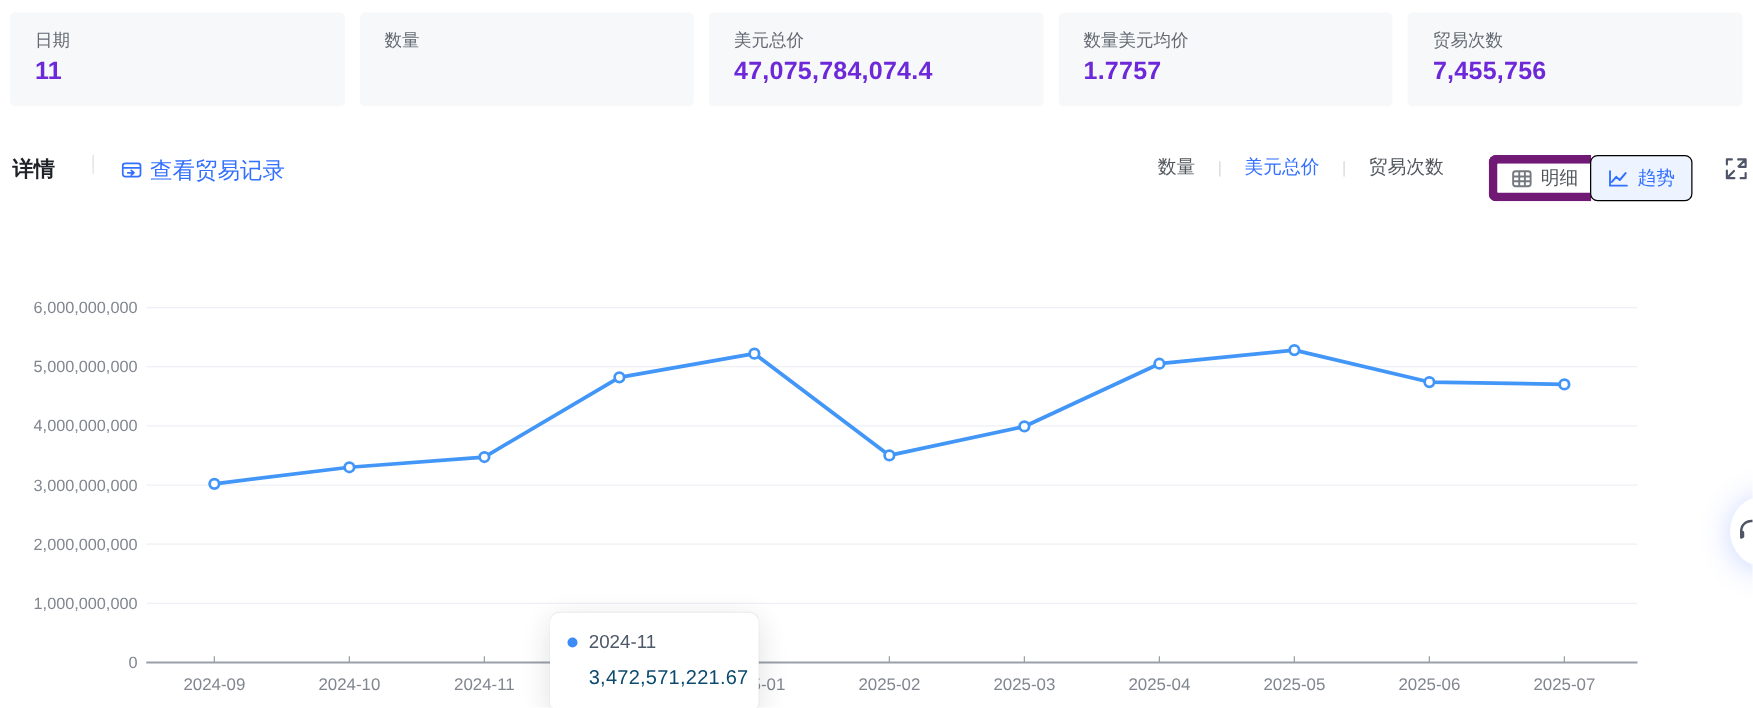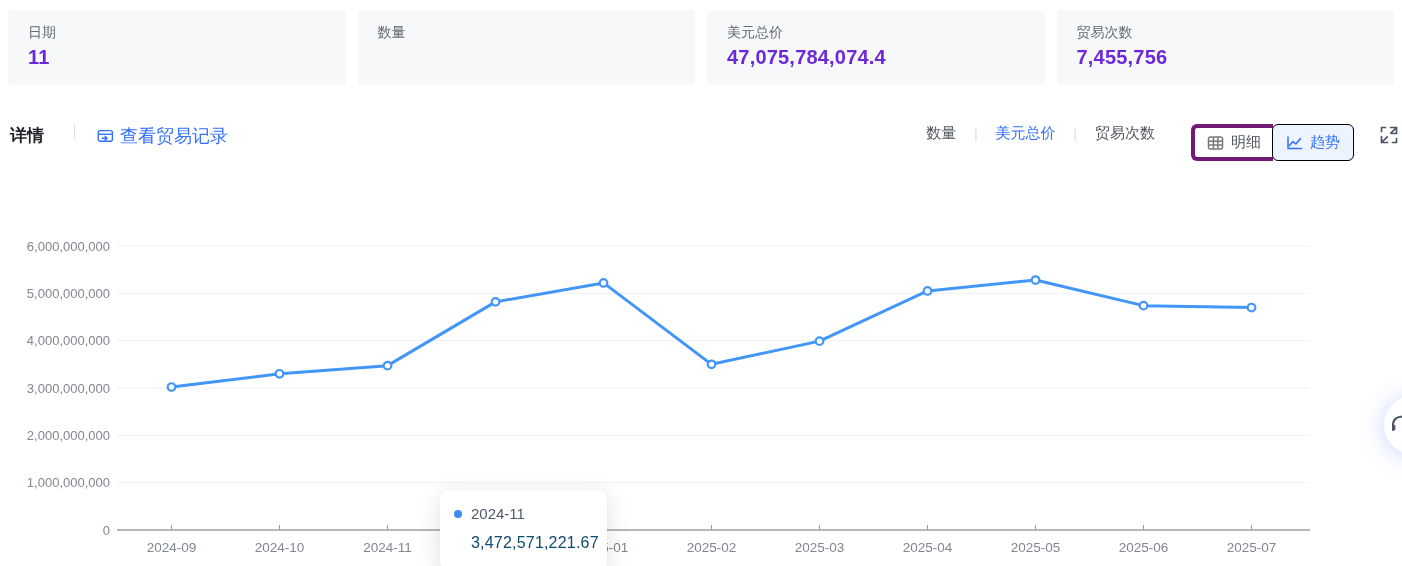--- a/index.html
+++ b/index.html
@@ -18,21 +18,21 @@
   .detail-title { font-size:17px; font-weight:700; color:#1f2329; }
   .vdiv { width:1px; height:15px; background:#dee0e3; margin:0 22px 0 30px; }
   .record-link { display:flex; align-items:center; gap:6px; color:#3370ff; font-size:18px; cursor:pointer; }
   .detail-spacer { flex:1; }
   .metric-tabs { display:flex; align-items:center; gap:0; margin-right:34px; }
   .metric-tab { font-size:15px; color:#51565d; cursor:pointer; padding:0 2px; }
   .metric-tab.active { color:#3370ff; }
   .tab-sep { color:#d8dadf; font-size:13px; margin:0 16px; }
   .seg-group { display:flex; height:37px; margin-right:24px; }
   .seg-btn { display:flex; align-items:center; justify-content:center; gap:7px; width:82px;
-    font-size:15px; color:#51565d; background:#fff; border:4px solid #701a75; cursor:pointer; }
+    font-size:15px; color:#51565d; background:#fff; border:7px solid #701a75; cursor:pointer; }
   .seg-btn.first { border-radius:6px 0 0 6px; border-right:none; }
   .seg-btn.active { border:1px solid #000000; background:#edf4ff; color:#3370ff; border-radius:6px; margin-left:-1px; }
   .fs-btn { width:22px; height:22px; cursor:pointer; display:flex; align-items:center; justify-content:center; }
 
   
   #chart-svg { position:absolute; left:0; top:0; width:1402px; height:566px; }
   #chart-svg text { font-family:"Liberation Sans","DejaVu Sans",sans-serif; }
 
   
   .chart-tooltip { position:absolute; left:440px; top:490px; width:167px; background:#fff;
@@ -108,20 +108,24 @@
     <div class="stat-value">11</div>
   </div>
   <div class="stat-card">
     <div class="stat-label">数量</div>
   </div>
   <div class="stat-card">
     <div class="stat-label">美元总价</div>
     <div class="stat-value">47,075,784,074.4</div>
   </div>
   <div class="stat-card">
+    <div class="stat-label">数量美元均价</div>
+    <div class="stat-value">1.7757</div>
+  </div>
+  <div class="stat-card">
     <div class="stat-label">贸易次数</div>
     <div class="stat-value">7,455,756</div>
   </div>
 </div>
 
 <div class="detail-bar">
   <span class="detail-title">详情</span>
   <span class="vdiv"></span>
   <span class="record-link">
     <span style="display:flex;">

